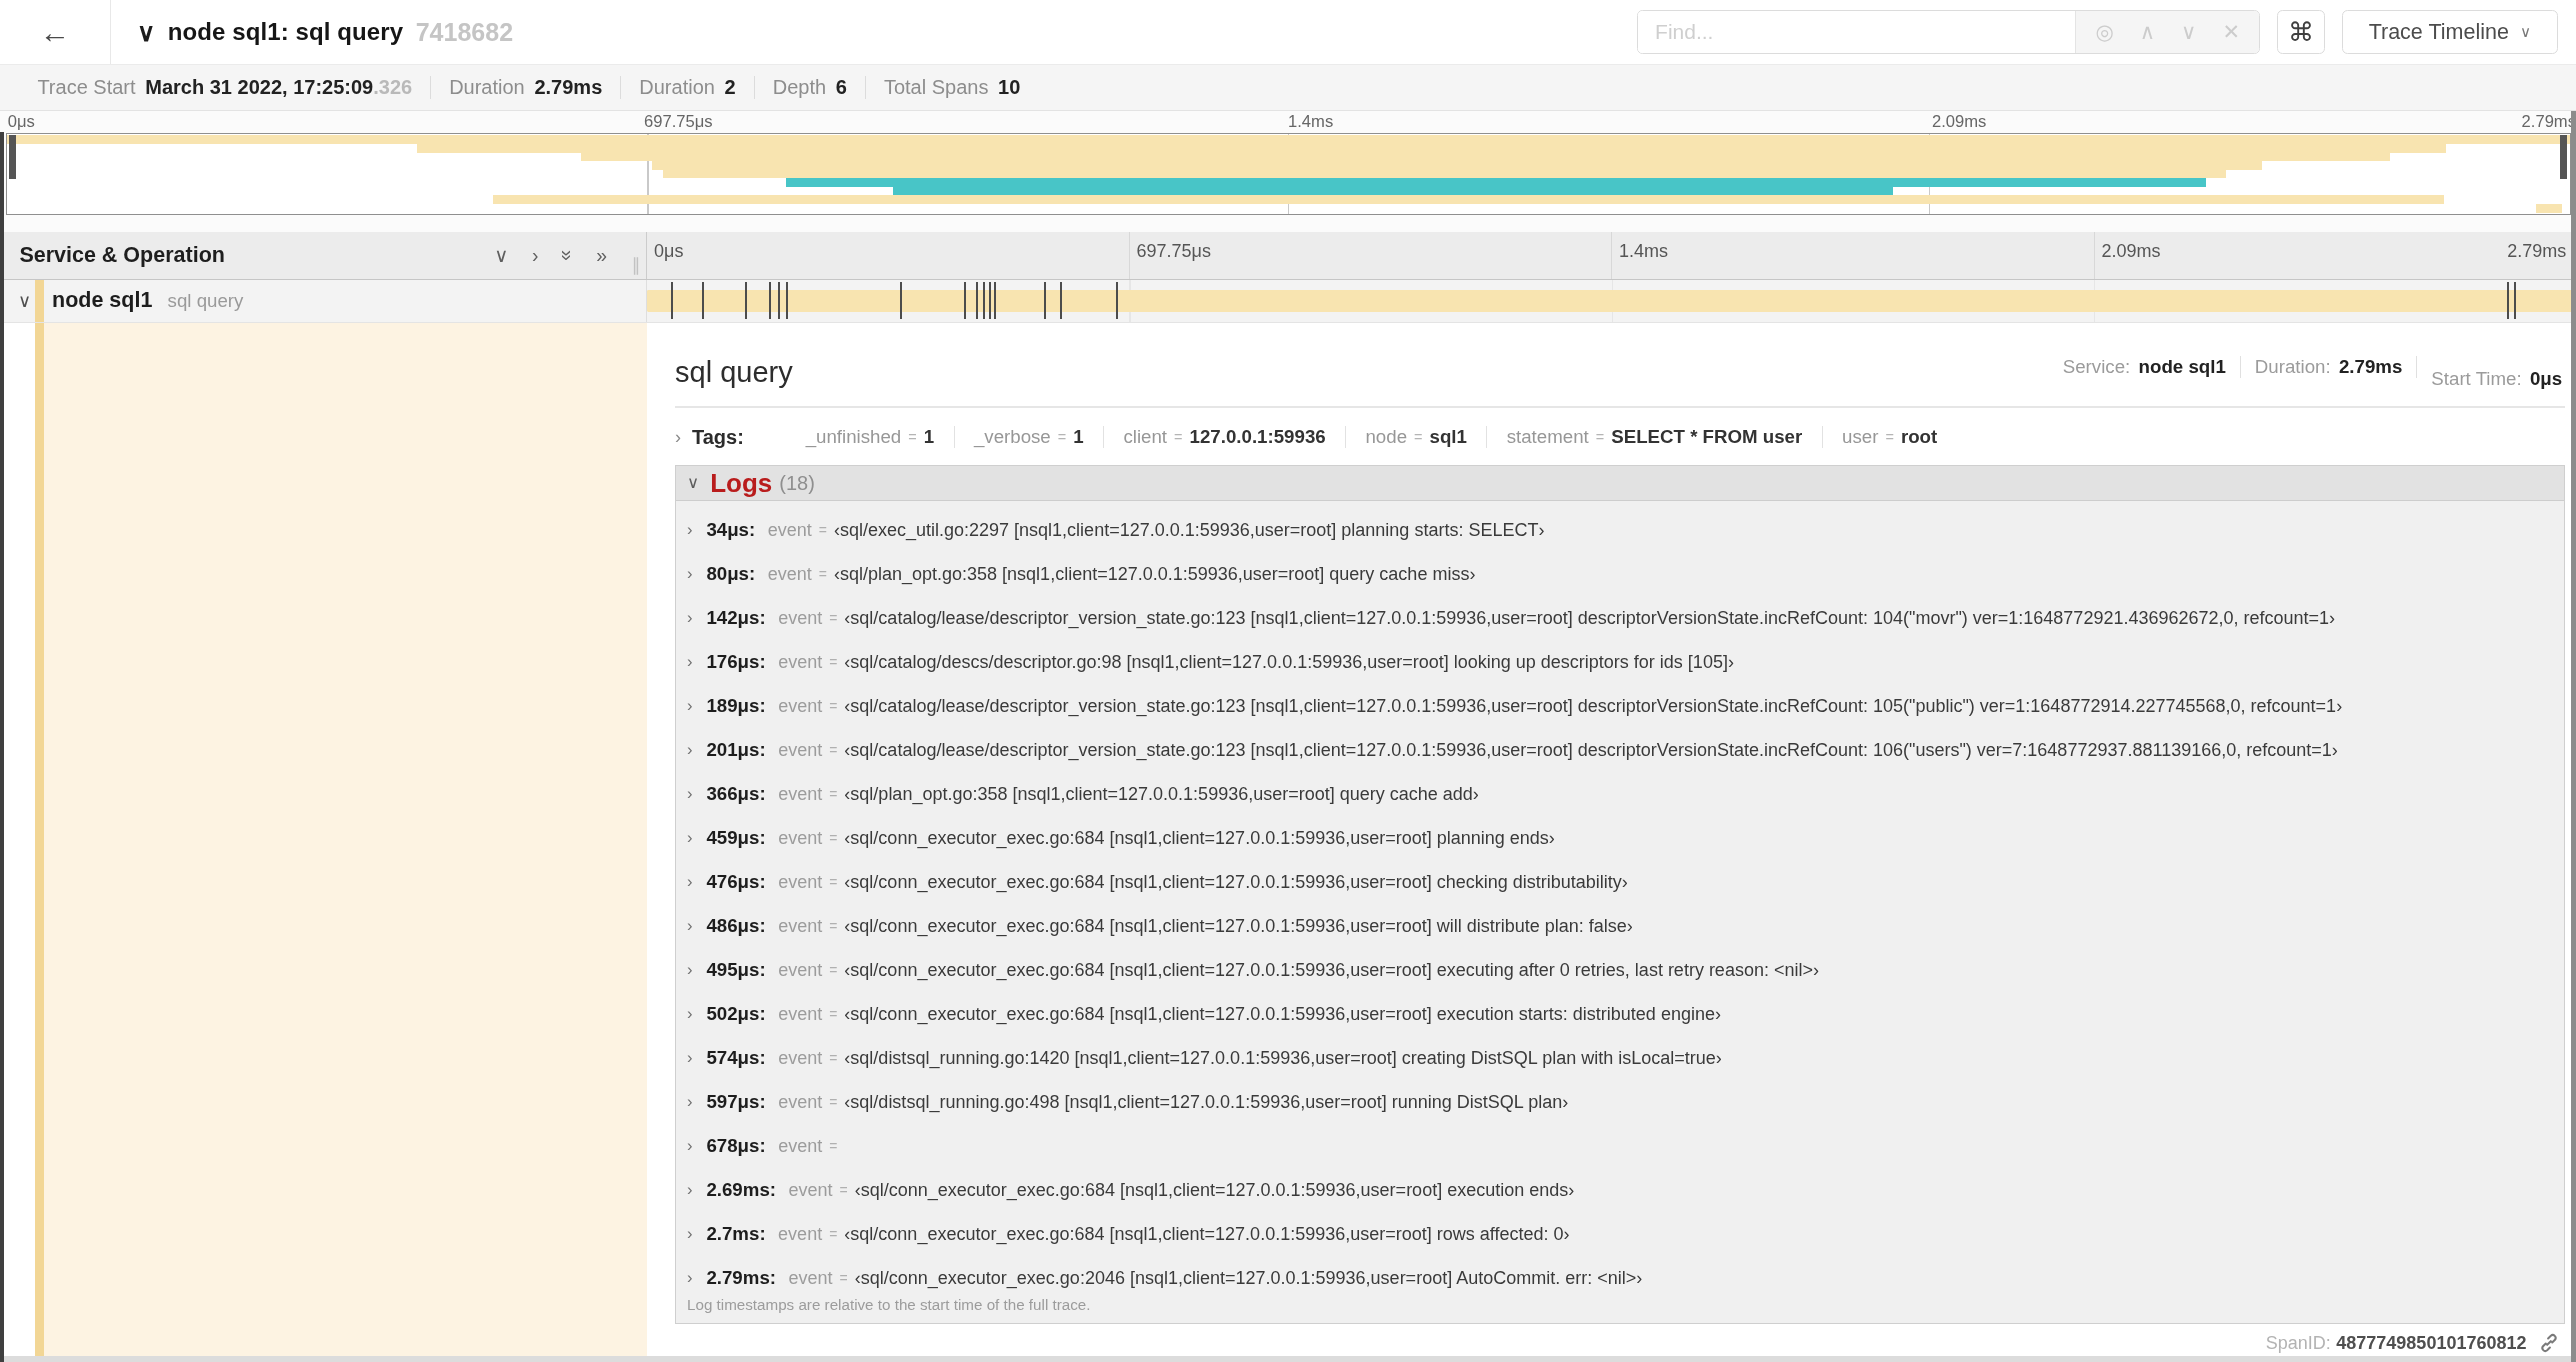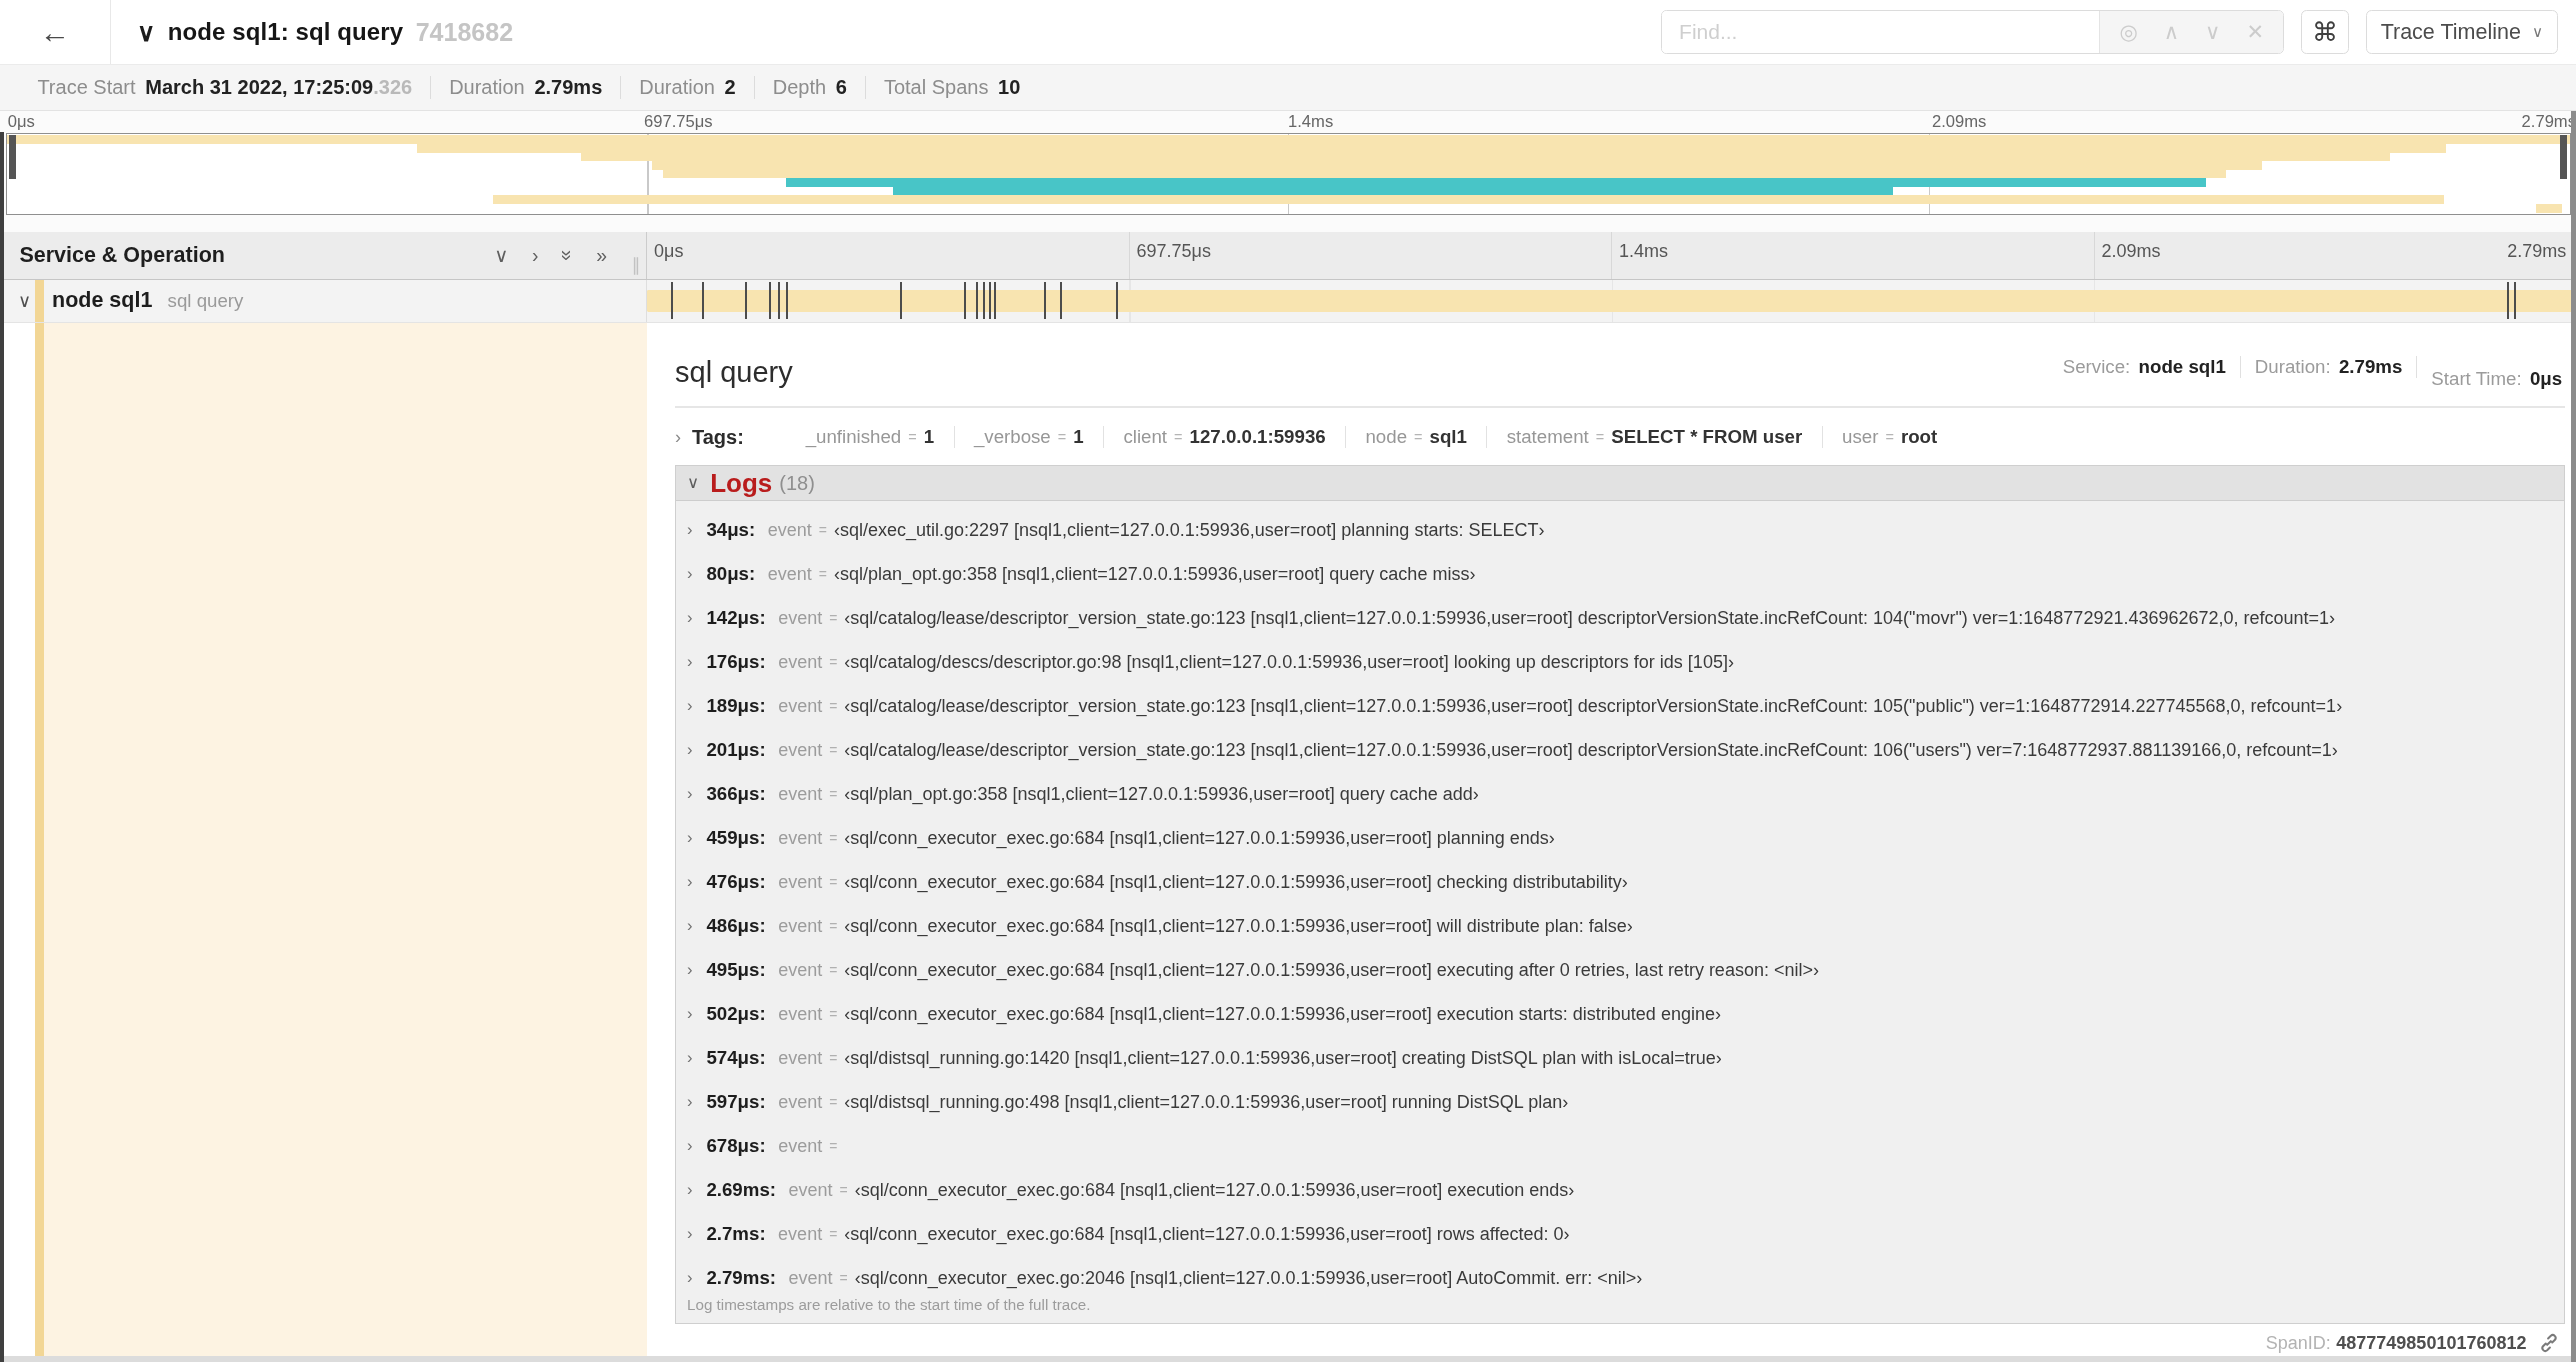--- a/index.html
+++ b/index.html
@@ -14,21 +14,21 @@
   .collapse-ico { font-size:25px; font-weight:700; color:#1c1c1c; margin:0 12.5px 0 26px; }
   .trace-title { font-size:24px; font-weight:700; color:#161616; letter-spacing:0.1px; }
   .trace-id { font-size:25px; font-weight:700; color:#c5c5c5; margin-left:12.5px; }
   .topbar-spacer { flex:1; }
   .find-wrap { display:flex; align-items:stretch; height:44px; border:1.4px solid #dcdcdc; border-radius:5.5px; overflow:hidden; width:623px; }
   .find-input { flex:1; border:none; outline:none; padding:0 16.6px; font-size:21px; color:#444; font-family:"Liberation Sans",sans-serif; }
   .find-input::placeholder { color:#cfcfcf; }
   .find-icons { display:flex; align-items:center; gap:26px; background:#f5f5f5; border-left:1.4px solid #e4e4e4; padding:0 19.4px; }
   .find-icons span { color:#cccccc; font-size:21px; }
   .kbd-btn { width:48px; height:44px; margin-left:16.6px; border:1.4px solid #dcdcdc; border-radius:5.5px; background:#fff; font-size:26px; color:#3f3f3f; cursor:pointer; }
-  .view-btn { height:44px; margin:0 18px 0 16.6px; border:1.4px solid #dcdcdc; border-radius:5.5px; background:#fff; font-size:21.5px; color:#4c4c4c; padding:0 14px; cursor:pointer; display:flex; align-items:center; gap:11px; }
+  .view-btn { height:44px; margin:0 18px 0 16.6px; border:1.4px solid #dcdcdc; border-radius:5.5px; background:#fff; font-size:21.5px; color:#4c4c4c; padding:0 26px; cursor:pointer; display:flex; align-items:center; gap:11px; }
   .view-btn .caret { font-size:15.2px; color:#777; }
 
   
   .infobar { height:47px; background:#f5f5f5; border-top:1.4px solid #ebebeb; border-bottom:1.4px solid #e3e3e3; display:flex; align-items:center; padding-left:19.4px; }
   .info-item { display:flex; align-items:center; padding:0 18px; border-right:1.4px solid #dcdcdc; }
   .info-item:last-of-type { border-right:none; }
   .info-label { color:#8d8d8d; font-size:20px; margin-right:9.7px; }
   .info-value { color:#222; font-size:20px; font-weight:700; }
   .info-suffix { color:#b9b9b9; font-size:20px; font-weight:700; }
 

